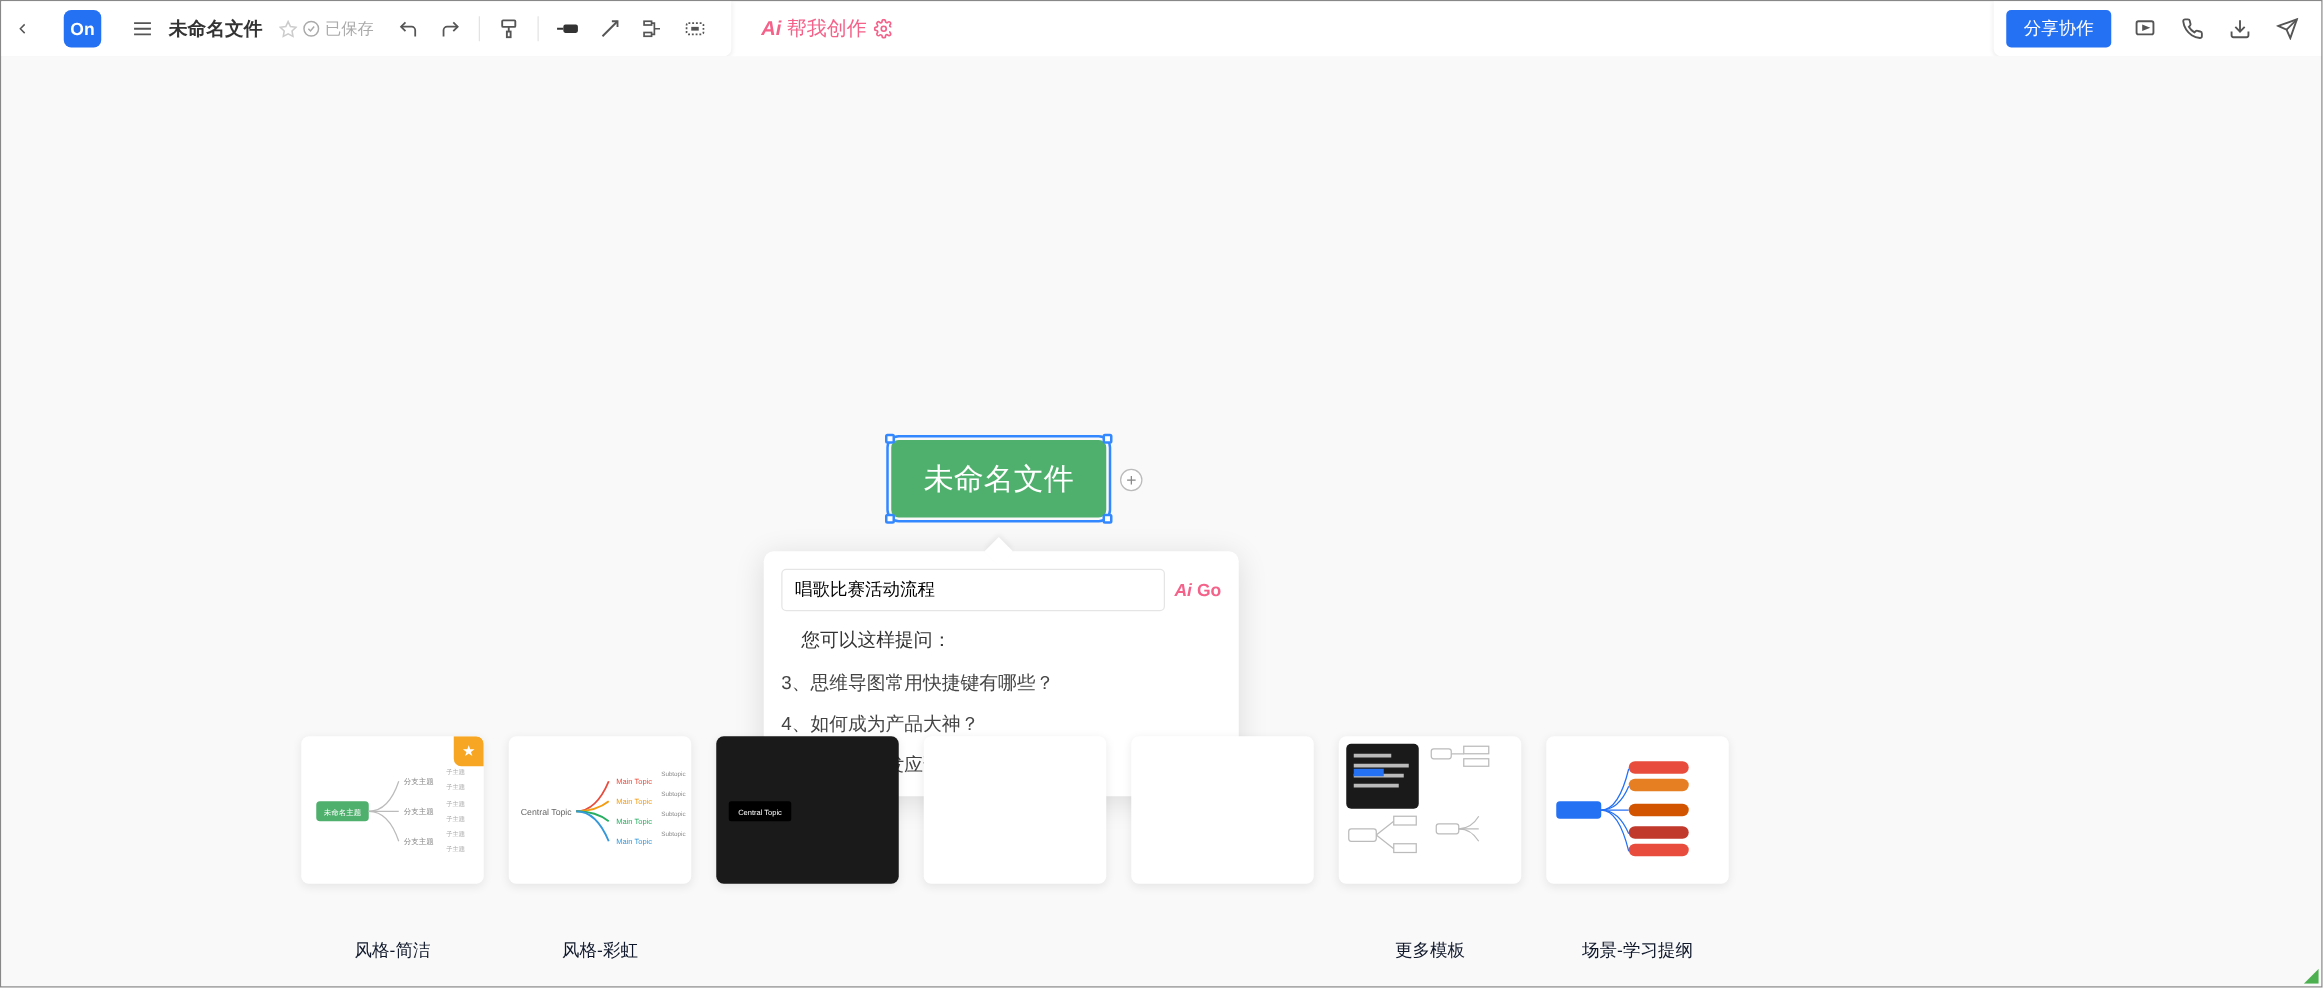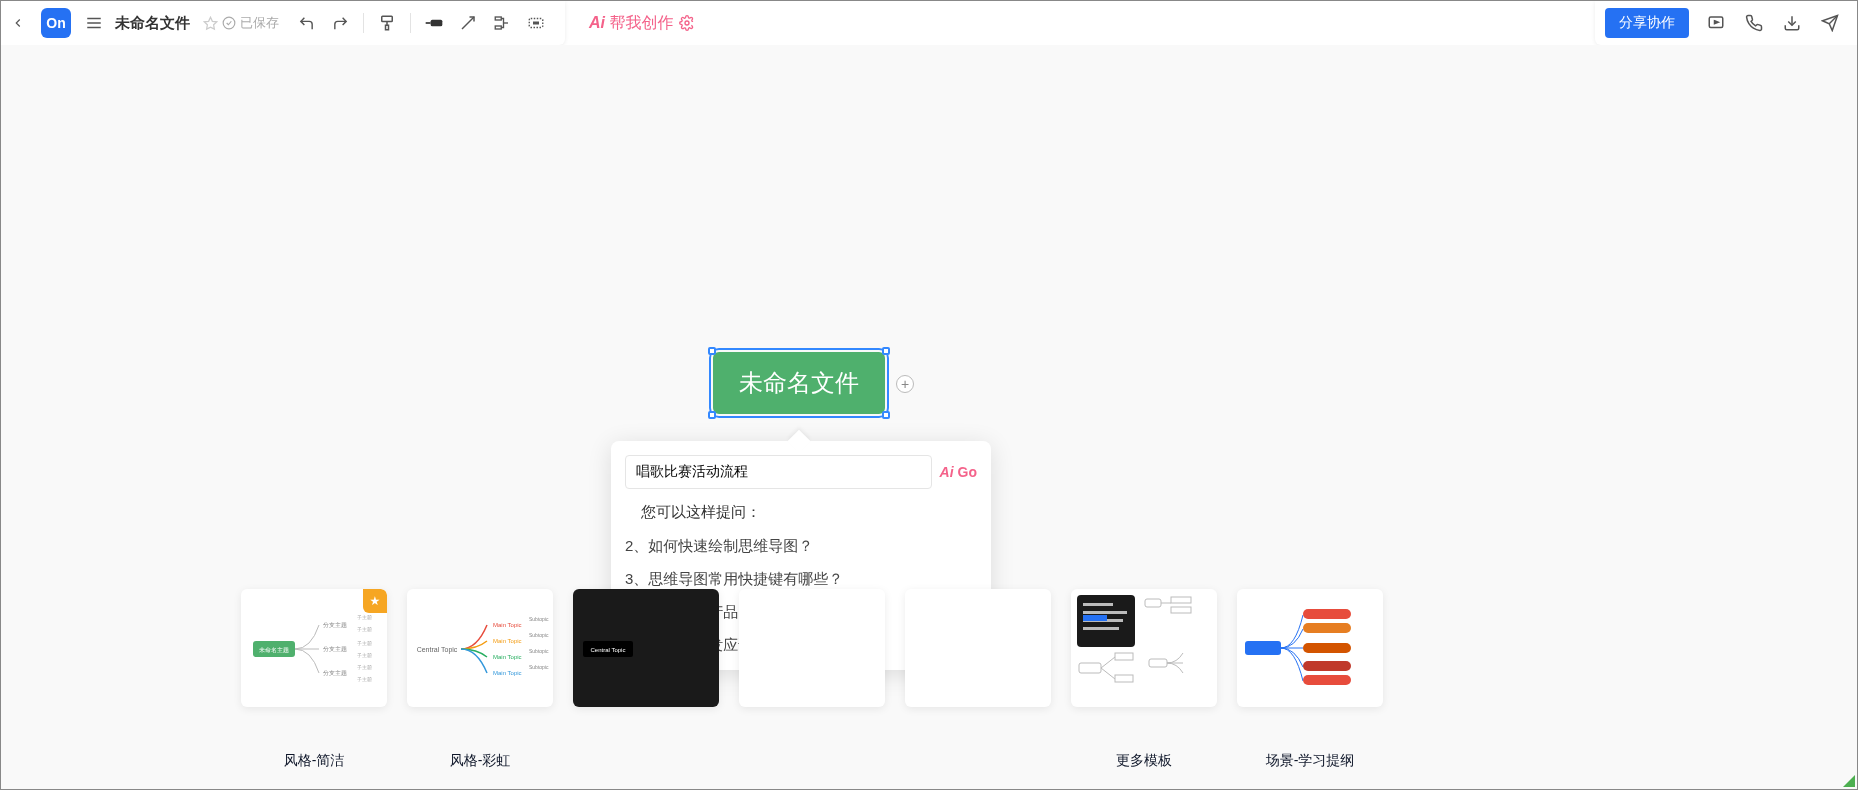--- a/index.html
+++ b/index.html
@@ -1,20 +1,20 @@
 <!DOCTYPE html>
 <html><head>
 <meta charset="utf-8">
 <style>
   * { box-sizing: border-box; margin: 0; padding: 0; }
   body { font-family: -apple-system, "PingFang SC", "Microsoft YaHei", sans-serif; width: 1858px; height: 790px; overflow: hidden; background: #fff; color: #333; position: relative; border: 1px solid #888; }
   .topbar { height: 44px; display: flex; align-items: center; background: #fff; position: relative; }
   .tb-left { display: flex; align-items: center; height: 44px; background: #fff; box-shadow: 0 1px 4px rgba(0,0,0,0.08); border-radius: 0 0 6px 0; padding-right: 12px; }
   .iconbtn { width: 34px; height: 34px; display: flex; align-items: center; justify-content: center; cursor: pointer; color: #555; border-radius: 4px; }
-  .logo { width: 30px; height: 30px; background: #2571f3; border-radius: 6px; color: #fff; font-weight: 700; font-size: 14px; display: flex; align-items: center; justify-content: center; margin: 0 6px; }
+  .logo { width: 30px; height: 30px; background: #2571f3; border-radius: 6px; color: #fff; font-weight: 700; font-size: 14px; display: flex; align-items: center; justify-content: center; margin: 0 16px; }
   .title { font-weight: 700; font-size: 15px; margin: 0 8px 0 4px; }
   .saved { color: #aaa; font-size: 13px; display: flex; align-items: center; gap: 4px; margin-right: 10px; }
   .vdiv { width: 1px; height: 20px; background: #e3e3e3; margin: 0 6px; }
   .ai-block { display: flex; align-items: center; margin-left: 24px; gap: 6px; }
   .ai-text { color: #f4628a; font-size: 16px; font-weight: 500; }
   .ai-i { color: #f4628a; font-style: italic; font-weight: 700; }
   .tb-right { position: absolute; right: 0; top: 0; height: 44px; display: flex; align-items: center; background: #fff; box-shadow: 0 1px 4px rgba(0,0,0,0.08); border-radius: 0 0 0 6px; padding: 0 10px; gap: 4px; }
   .share-btn { background: #2571f3; color: #fff; border: none; border-radius: 4px; padding: 6px 14px; font-size: 14px; cursor: pointer; margin-right: 6px; }
   .canvas { position: absolute; top: 44px; left: 0; right: 0; bottom: 0; background: #f9f9f9; }
   .center-node { position: absolute; left: 712px; top: 307px; width: 172px; height: 62px; background: #4fb06d; border: 3px solid #4fb06d; outline: 2px solid #3388ff; outline-offset: 2px; border-radius: 6px; display: flex; align-items: center; justify-content: center; color: #fff; font-size: 24px; }
@@ -170,21 +170,20 @@
   <div class="ai-popup">
     <div class="ai-row">
       <input class="ai-input" value="唱歌比赛活动流程" style="">
       <div class="ai-go">
         <span class="ai-i">Ai</span>
           <span>Go</span>
       </div>
     </div>
     <div class="ai-hint">您可以这样提问：</div>
     <ul class="ai-list">
-      <li>2、如何快速绘制思维导图？</li>
       <li>3、思维导图常用快捷键有哪些？</li>
       <li>4、如何成为产品大神？</li>
       <li>5、优秀的研发应该具备哪些能力？</li>
     </ul>
   </div>
 
   <div class="templates">
     <div class="tpl-row">
       <div class="tpl-card">
         <div class="tpl-thumb">

